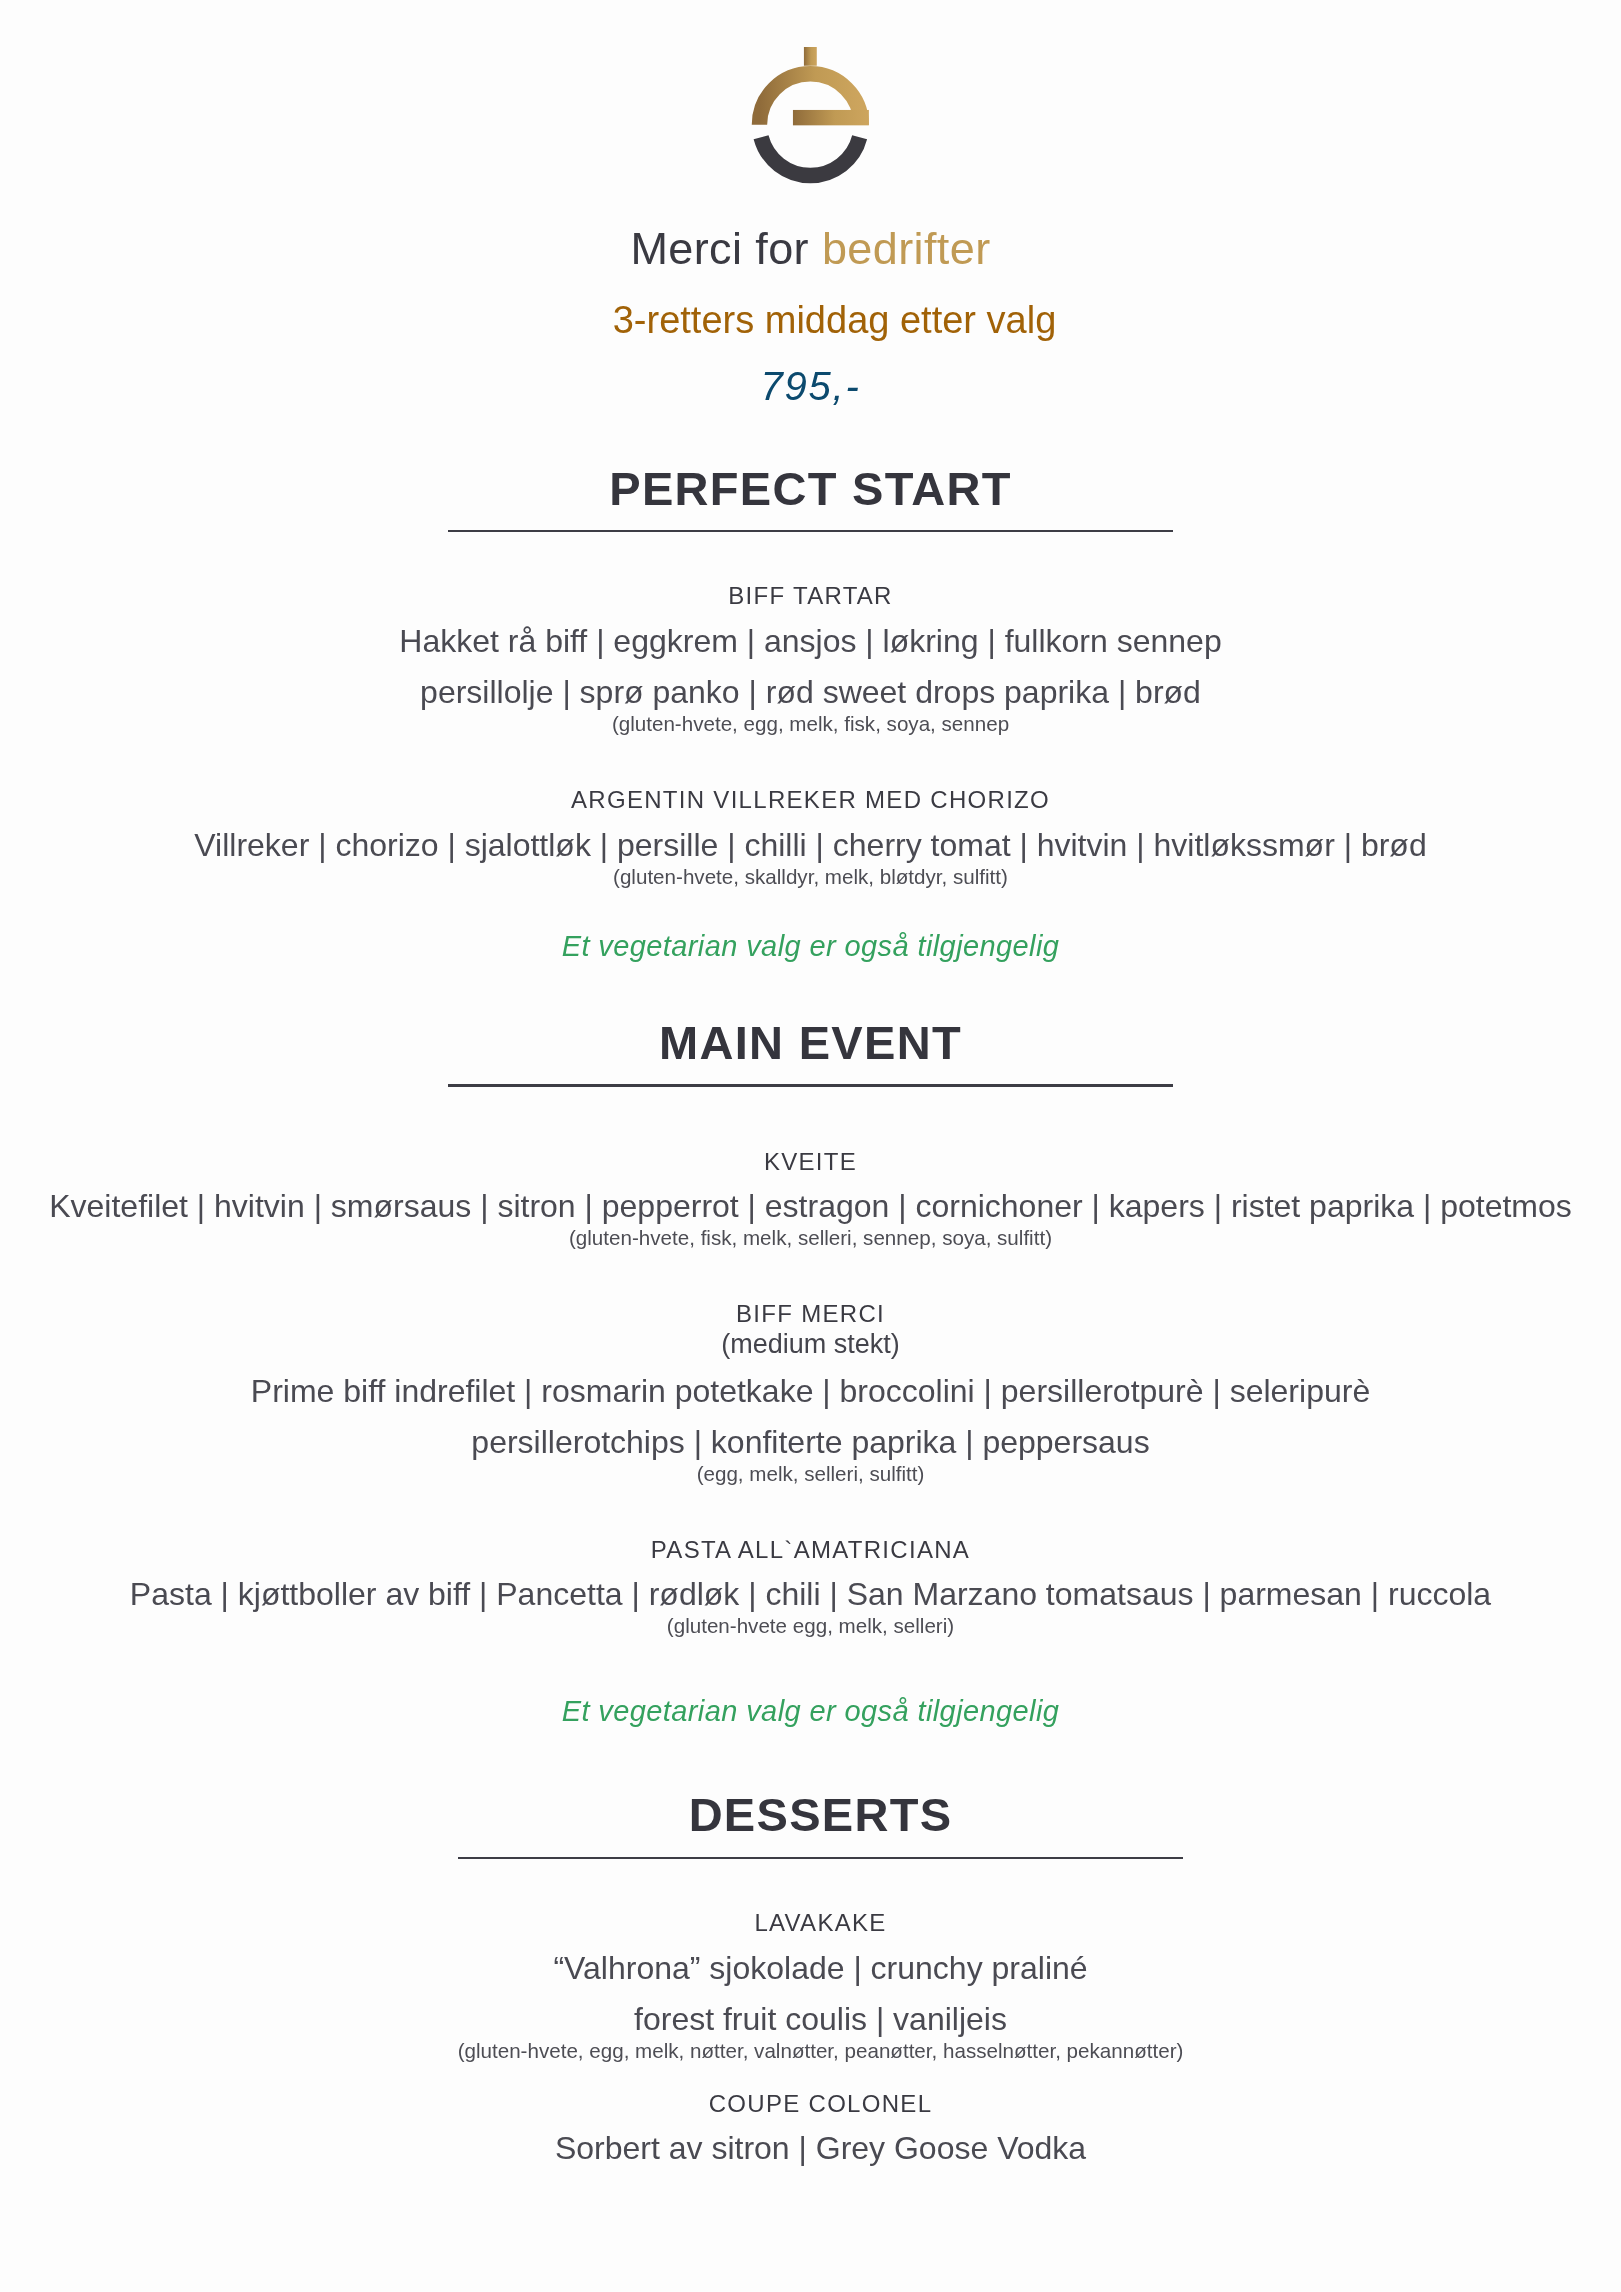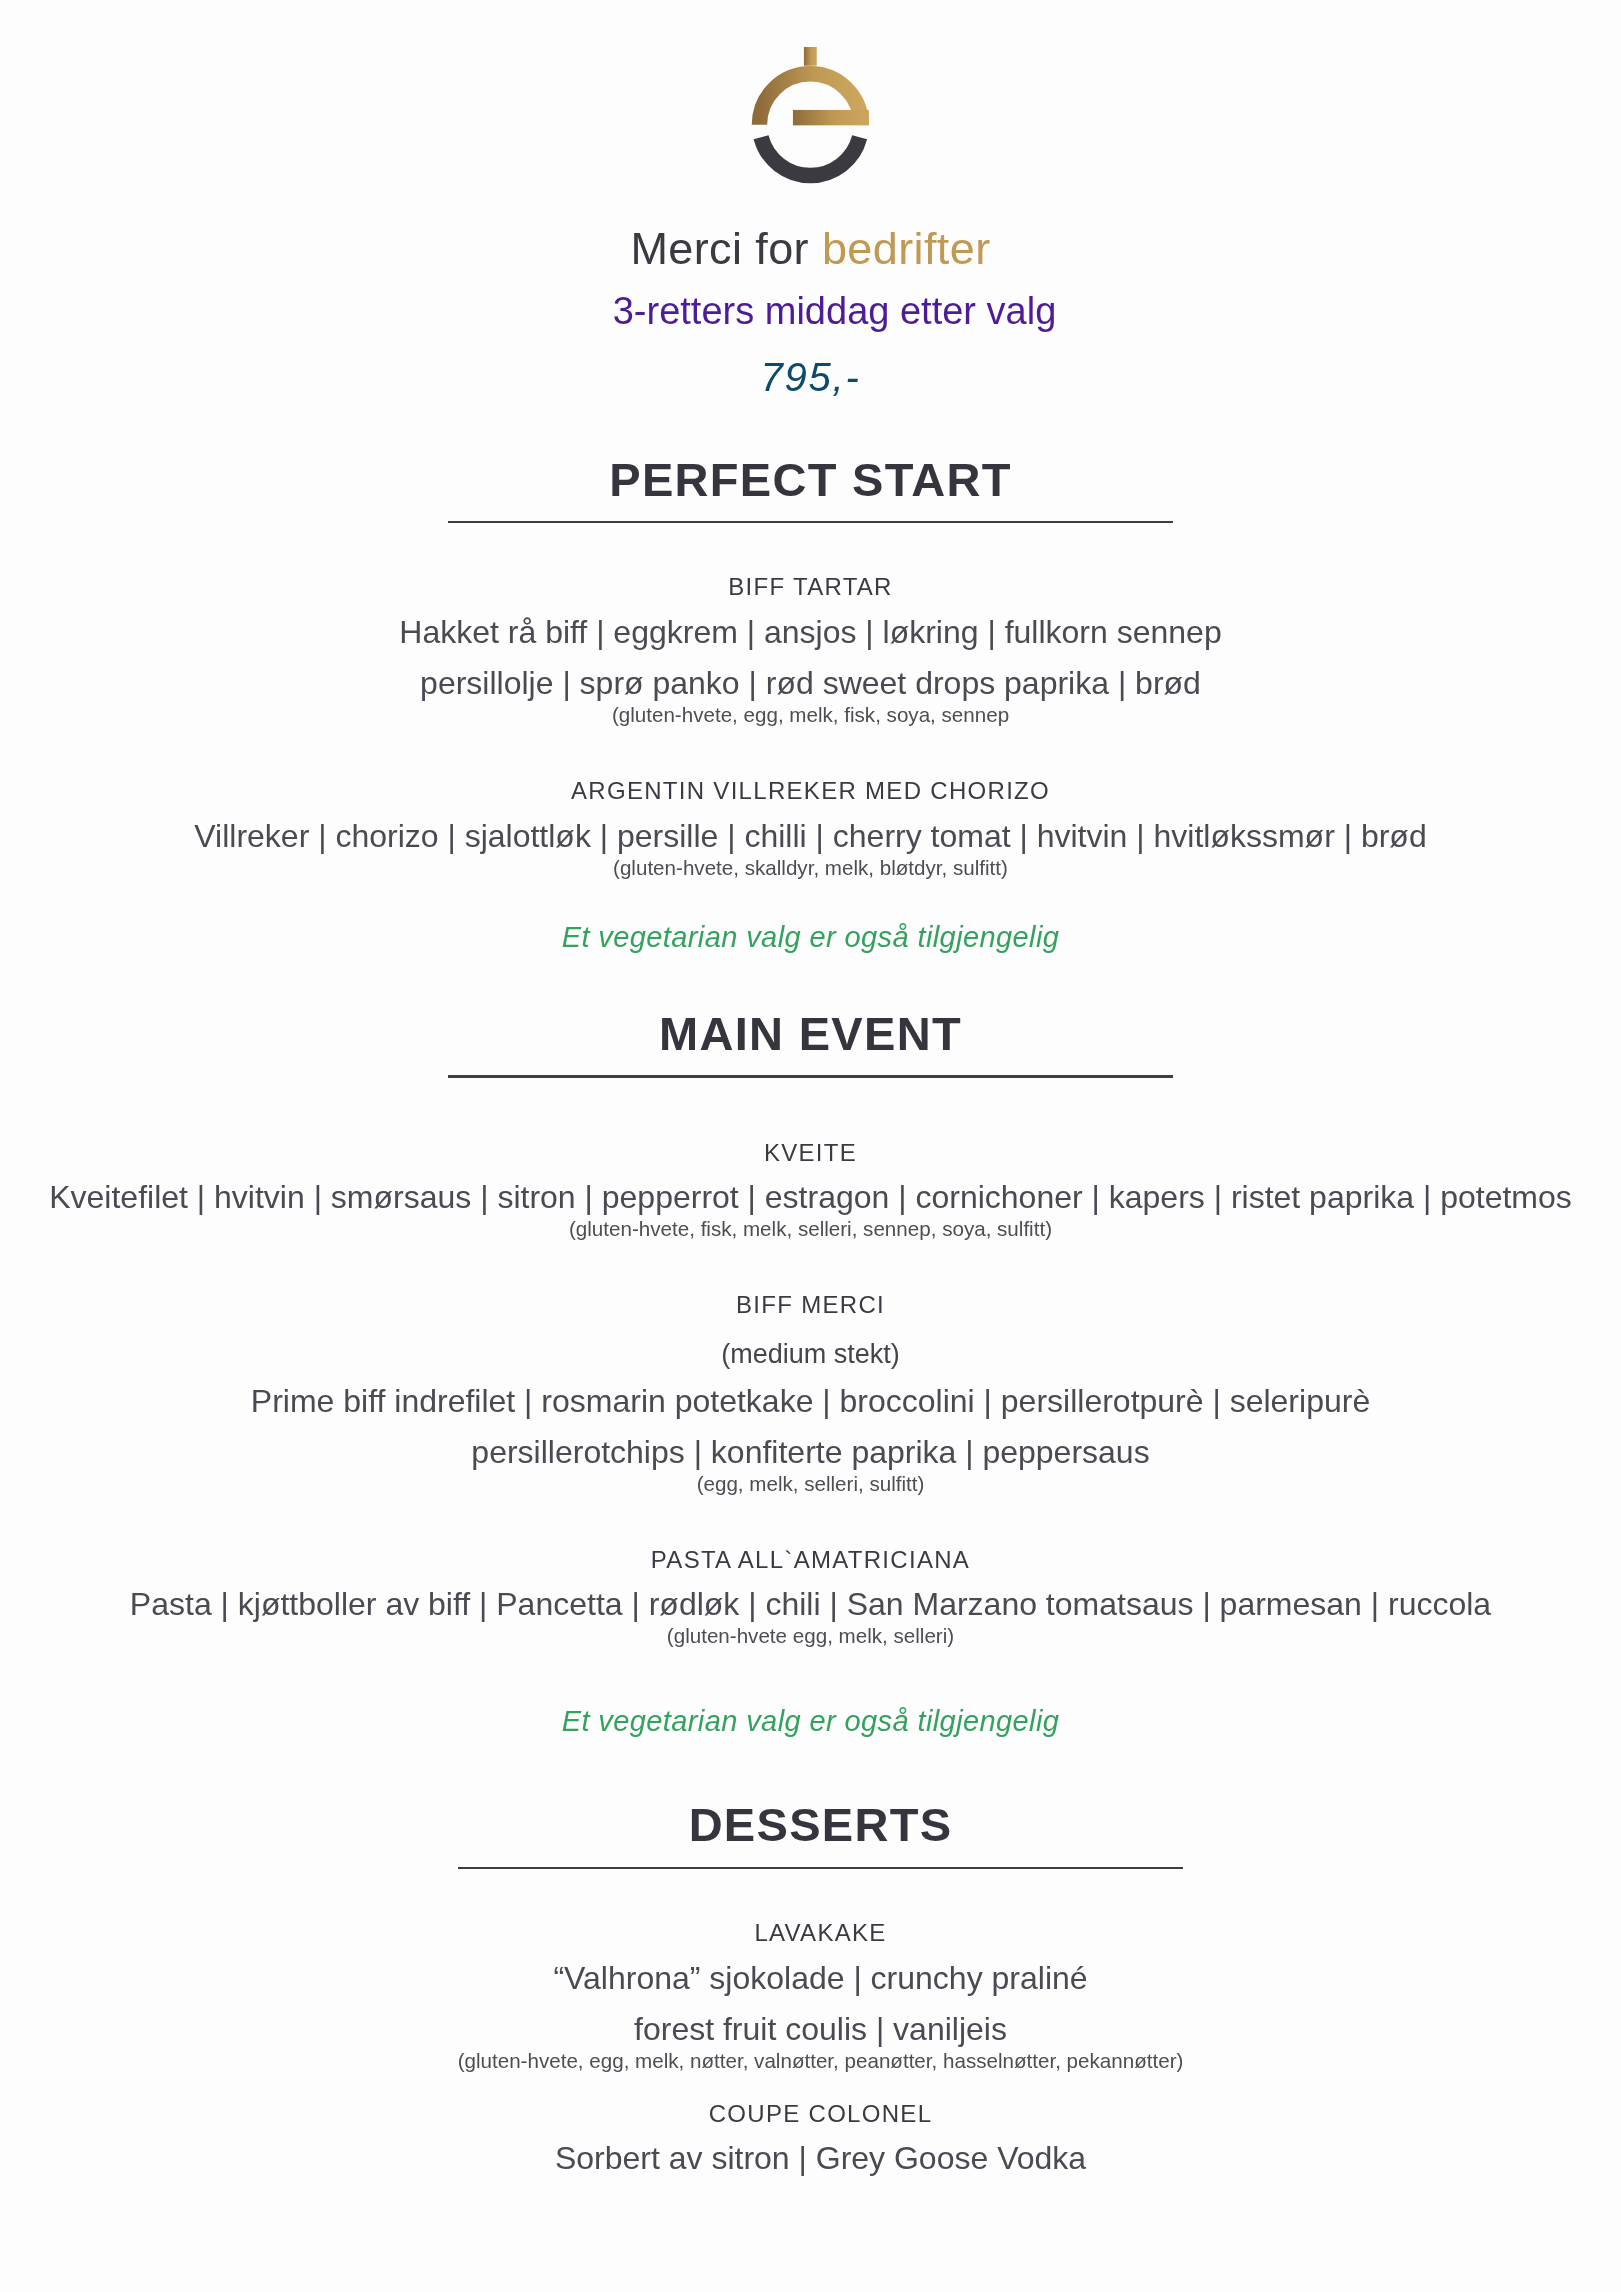--- a/index.html
+++ b/index.html
@@ -22,23 +22,23 @@
 
   .title {
     margin-top: 21.5px;
     font-size: 45px;
     letter-spacing: 0.4px;
     color: #3a3a42;
     font-weight: 400;
   }
   .title .accent { color: #c09a54; }
   .subtitle {
-    margin-top: 15px;
+    margin-top: 24px;
     font-size: 38px;
-    color: #4c1d95;
+    color: #a16207;
     font-weight: 400;
     padding-left: 48px;
   }
   .price {
     margin-top: 22px;
     font-size: 40px;
     font-style: italic;
     color: #0c4a6e;
     letter-spacing: 1.8px;
     font-weight: 400;
@@ -61,21 +61,21 @@
   .dish { margin-top: 50px; }
   .dish-name {
     font-size: 24px;
     color: #3a3a42;
     letter-spacing: 1.3px;
     font-weight: 400;
   }
   .dish-sub {
     font-size: 27px;
     color: #44444c;
-    margin-top: 20px;
+    margin-top: 1px;
   }
   .dish-line {
     font-size: 32px;
     color: #4a4a52;
     margin-top: 10.7px;
     line-height: 1.25;
     font-weight: 400;
   }
   .allergens {
     font-size: 20.6px;

